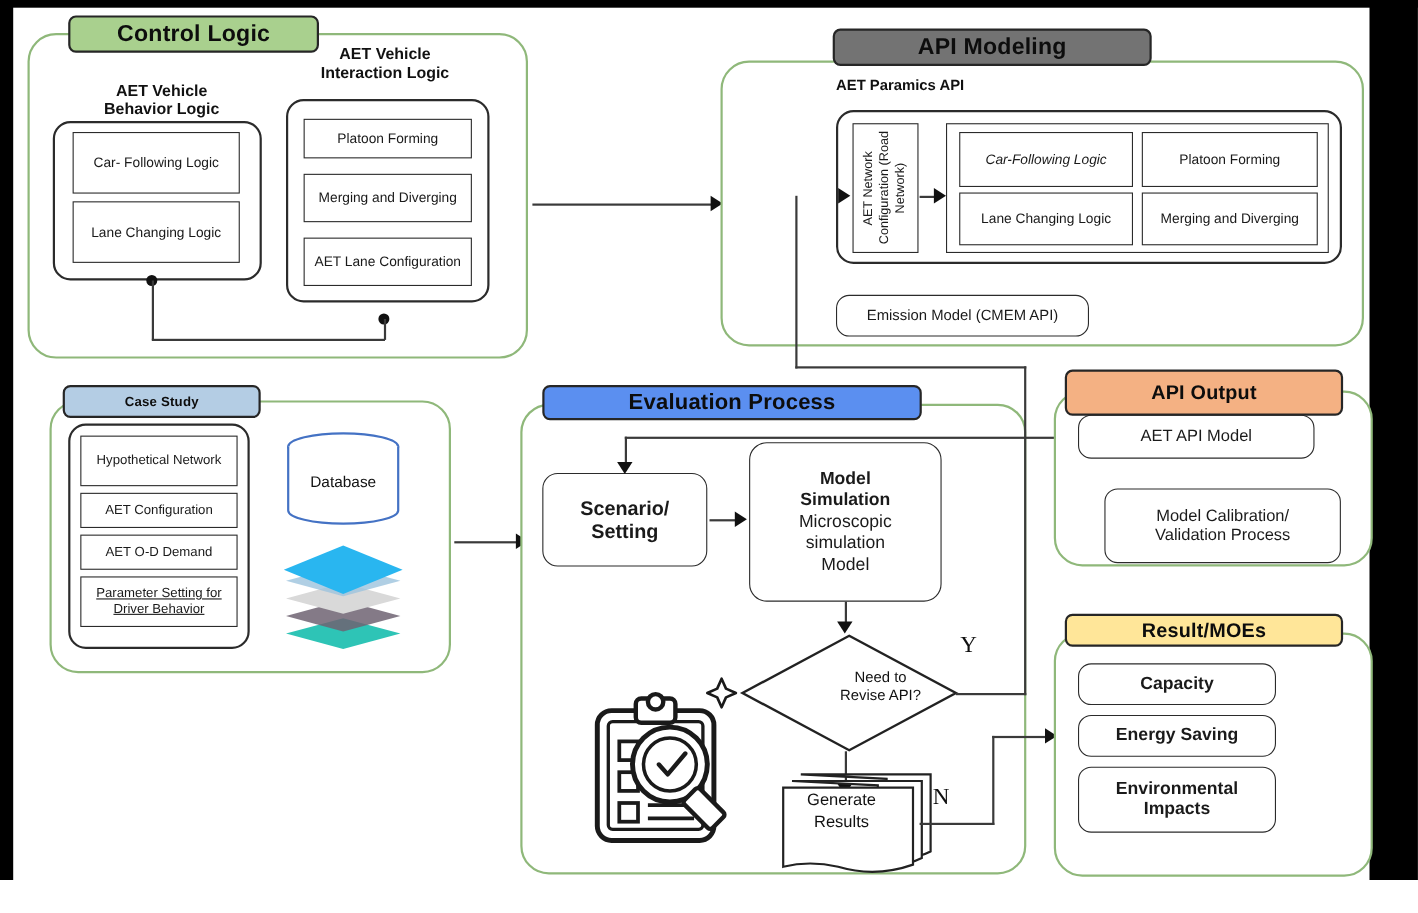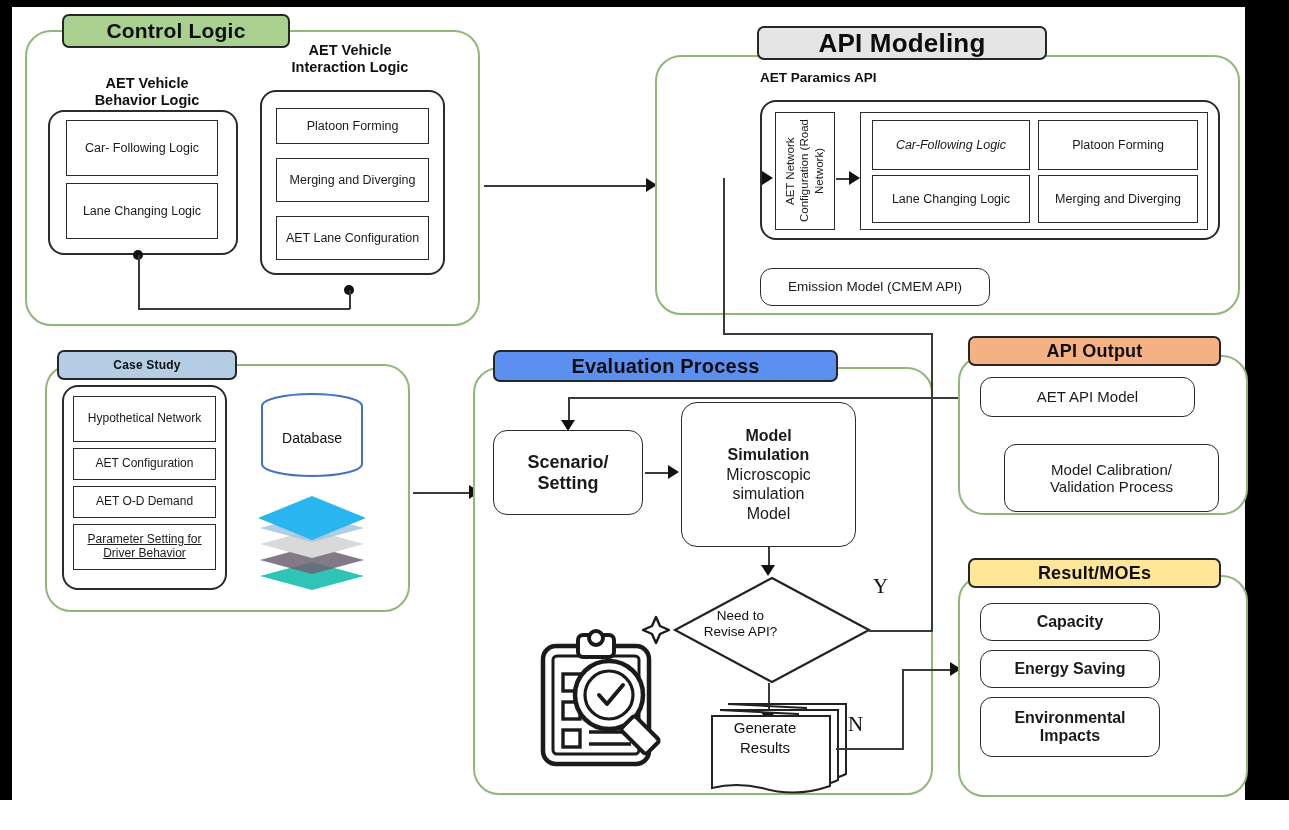--- a/index.html
+++ b/index.html
@@ -77,21 +77,21 @@
   <div class="dot" style="left:133px;top:250px;"></div>
   <div class="v" style="left:138px;top:255px;height:54px;"></div>
   <div class="dot" style="left:344px;top:285px;"></div>
   <div class="v" style="left:349px;top:290px;height:19px;"></div>
   <div class="h" style="left:138px;top:308px;width:212px;"></div>
 
   <div class="h" style="left:484px;top:185px;width:164px;"></div>
   <div class="arrowR" style="left:646px;top:178px;"></div>
 
   <div class="panel" style="left:655px;top:55px;width:585px;height:260px;"></div>
-  <div class="ptitle" style="left:757px;top:26px;width:290px;height:34px;background:#e5e5e5;font-size:26px;">API Modeling</div>
+  <div class="ptitle" style="left:757px;top:26px;width:290px;height:34px;background:#737373;font-size:21px;">API Modeling</div>
 
   <div class="lbl sm" style="left:760px;top:70px;width:200px;text-align:left;">AET Paramics API</div>
 
   <div class="rbox" style="left:760px;top:100px;width:460px;height:140px;"></div>
 
   <div class="vert-text" style="left:775px;top:112px;width:60px;height:118px;">
     <span>AET Network Configuration (Road Network)</span>
   </div>
 
   <div class="item" style="left:860px;top:112px;width:348px;height:118px;background:transparent;"></div>
@@ -157,21 +157,21 @@
   <div class="h" style="left:568px;top:397px;width:400px;"></div>
   <div class="v" style="left:568px;top:397px;height:26px;"></div>
   <div class="arrowD" style="left:561px;top:420px;"></div>
 
   <div class="v" style="left:768px;top:547px;height:22px;"></div>
   <div class="arrowD" style="left:761px;top:565px;"></div>
 
   <svg style="left:672px;top:575px;" width="200" height="110" viewBox="0 0 200 110">
     <polygon points="100,3 197,55 100,107 3,55" fill="#fff" stroke="#222" stroke-width="2.2"></polygon>
   </svg>
-  <div class="txt" style="left:668px;top:608px;width:145px;font-size:13.5px;">
+  <div class="txt" style="left:728px;top:608px;width:145px;font-size:13.5px;">
     <div>Need to</div>
     <div>Revise API?</div>
   </div>
 
   <div class="h" style="left:869px;top:630px;width:64px;"></div>
   <div class="v" style="left:931px;top:333px;height:299px;"></div>
   <div class="h" style="left:723px;top:333px;width:210px;"></div>
   <div class="v" style="left:723px;top:178px;height:157px;"></div>
   <div class="ynlab" style="left:873px;top:574px;">Y</div>
 
@@ -208,21 +208,21 @@
     <circle cx="74" cy="63" r="24" fill="#fff" stroke="#1a1a1a" stroke-width="3.2"></circle>
     <path d="M64 63 l8 9 l16 -19" fill="none" stroke="#1a1a1a" stroke-width="4" stroke-linecap="round" stroke-linejoin="round"></path>
     <rect x="95" y="85" width="20" height="36" rx="3" transform="rotate(-45 105 103)" fill="#fff" stroke="#1a1a1a" stroke-width="4"></rect>
   </svg>
 
   <svg style="left:641px;top:615px;" width="30" height="30" viewBox="0 0 30 30">
     <path d="M15 2 L19 11 L28 15 L19 19 L15 28 L11 19 L2 15 L11 11 Z" fill="#fff" stroke="#1a1a1a" stroke-width="2.4" stroke-linejoin="round"></path>
   </svg>
 
   <div class="panel" style="left:958px;top:355px;width:290px;height:160px;"></div>
-  <div class="ptitle" style="left:968px;top:336px;width:253px;height:30px;background:#F4B183;font-size:18px;">API Output</div>
+  <div class="ptitle" style="left:968px;top:336px;width:253px;height:42px;background:#F4B183;font-size:18px;">API Output</div>
 
   <div class="item r12" style="left:980px;top:377px;width:215px;height:40px;font-size:15px;">AET API Model</div>
   <div class="item r12" style="left:980px;top:444px;width:215px;height:68px;font-size:15px;flex-direction:column;margin-left:24px;">
     <div>Model Calibration/</div>
     <div>Validation Process</div>
   </div>
 
   <div class="panel" style="left:958px;top:575px;width:290px;height:222px;"></div>
   <div class="ptitle" style="left:968px;top:558px;width:253px;height:30px;background:#FFE699;font-size:18px;">Result/MOEs</div>
 

